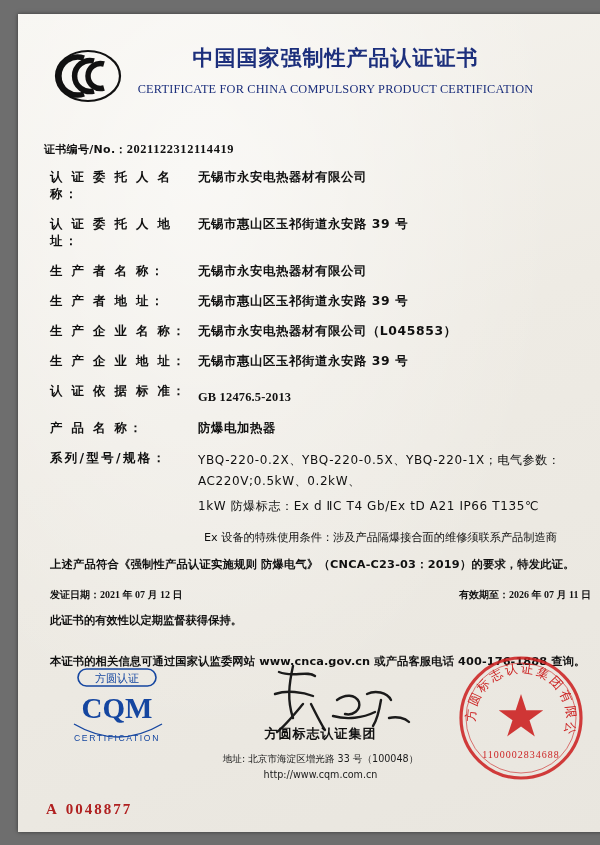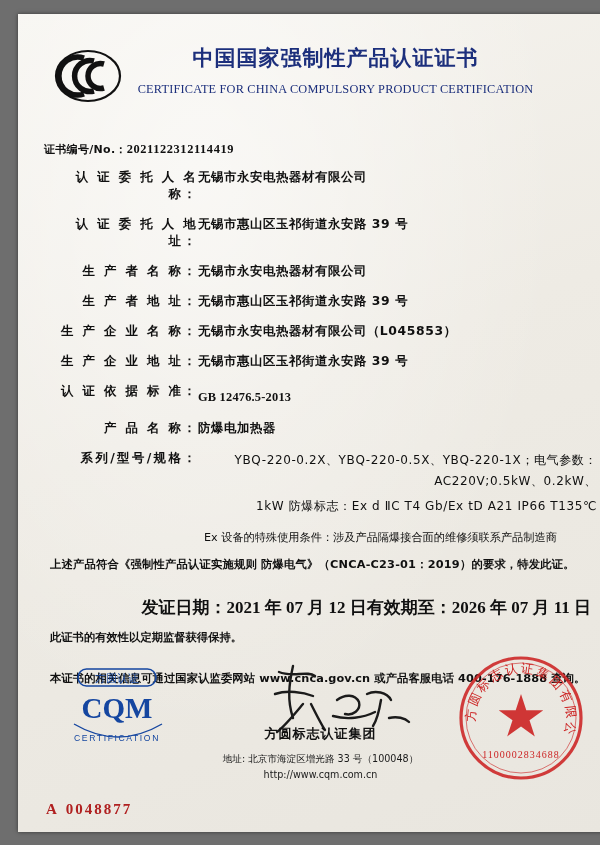--- a/index.html
+++ b/index.html
@@ -45,21 +45,21 @@
 
   .cert-no{
     text-align:left;margin-top:14px;font-size:11px;color:#111;
     padding-right:12px;letter-spacing:.3px;
   }
   .cert-no .lbl{font-weight:bold;}
   .cert-no .val{font-family:"Liberation Serif","DejaVu Serif",serif;}
 
   
   .fields{margin-top:12px;padding-left:6px;}
-  .row{display:flex;align-items:flex-start;margin-bottom:13px;text-align:right;}
+  .row{display:flex;align-items:flex-start;margin-bottom:13px;}
   .lab{
     width:148px;flex:0 0 148px;
     font-size:12.4px;font-weight:bold;color:#101010;
     letter-spacing:2.4px;
     font-family:"DejaVu Sans","Liberation Sans",sans-serif;
   }
   .val{
     font-size:12.4px;color:#101010;font-weight:bold;
     letter-spacing:.6px;
     font-family:"DejaVu Sans","Liberation Sans",sans-serif;
@@ -73,22 +73,22 @@
   .note-line{
     font-size:11.2px;color:#101010;margin:2px 0 0 154px;line-height:1.6;
   }
 
   
   .stmt{
     font-size:11.3px;color:#101010;margin:10px 0 0 6px;letter-spacing:.2px;
     font-weight:bold;
   }
   .dates{
-    display:flex;justify-content:flex-end;margin:24px 6px 0 6px;
-    font-size:17px;font-weight:bold;color:#101010;
+    display:flex;justify-content:space-between;margin:16px 6px 0 6px;
+    font-size:10px;font-weight:bold;color:#101010;
   }
   .dates .d span.n{font-family:"Liberation Serif","DejaVu Serif",serif;font-weight:bold;}
   .valid-note{font-size:11.3px;font-weight:bold;color:#101010;margin:11px 0 0 6px;}
   .web-note{font-size:11.3px;font-weight:bold;color:#101010;margin:26px 0 0 6px;letter-spacing:.1px;}
 
   
   .sealzone{position:absolute;left:0;right:0;top:640px;height:120px;}
   .cqm{
     position:absolute;left:46px;top:12px;width:108px;height:84px;color:#1546a0;
   }
@@ -179,21 +179,21 @@
       <div class="row spec">
         <div class="lab">系列/型号/规格：</div>
         <div class="val">
           <span class="l1">YBQ-220-0.2X、YBQ-220-0.5X、YBQ-220-1X；电气参数：AC220V;0.5kW、0.2kW、</span>
           <span class="sub">1kW 防爆标志：Ex d ⅡC T4 Gb/Ex tD A21 IP66 T135℃</span>
         </div>
       </div>
       <div class="note-line">Ex 设备的特殊使用条件：涉及产品隔爆接合面的维修须联系产品制造商</div>
     </div>
 
-    <div class="stmt">上述产品符合《强制性产品认证实施规则 防爆电气》（CNCA-C23-01：2019）的要求，特发此证。</div>
+    <div class="stmt">上述产品符合《强制性产品认证实施规则 防爆电气》（CNCA-C23-03：2019）的要求，特发此证。</div>
 
     <div class="dates">
       <div class="d">
         <span>发证日期：</span><span class="n">2021 年 07 月 12 日</span>
       </div>
       <div class="d">
         <span>有效期至：</span><span class="n">2026 年 07 月 11 日</span>
       </div>
     </div>
 

